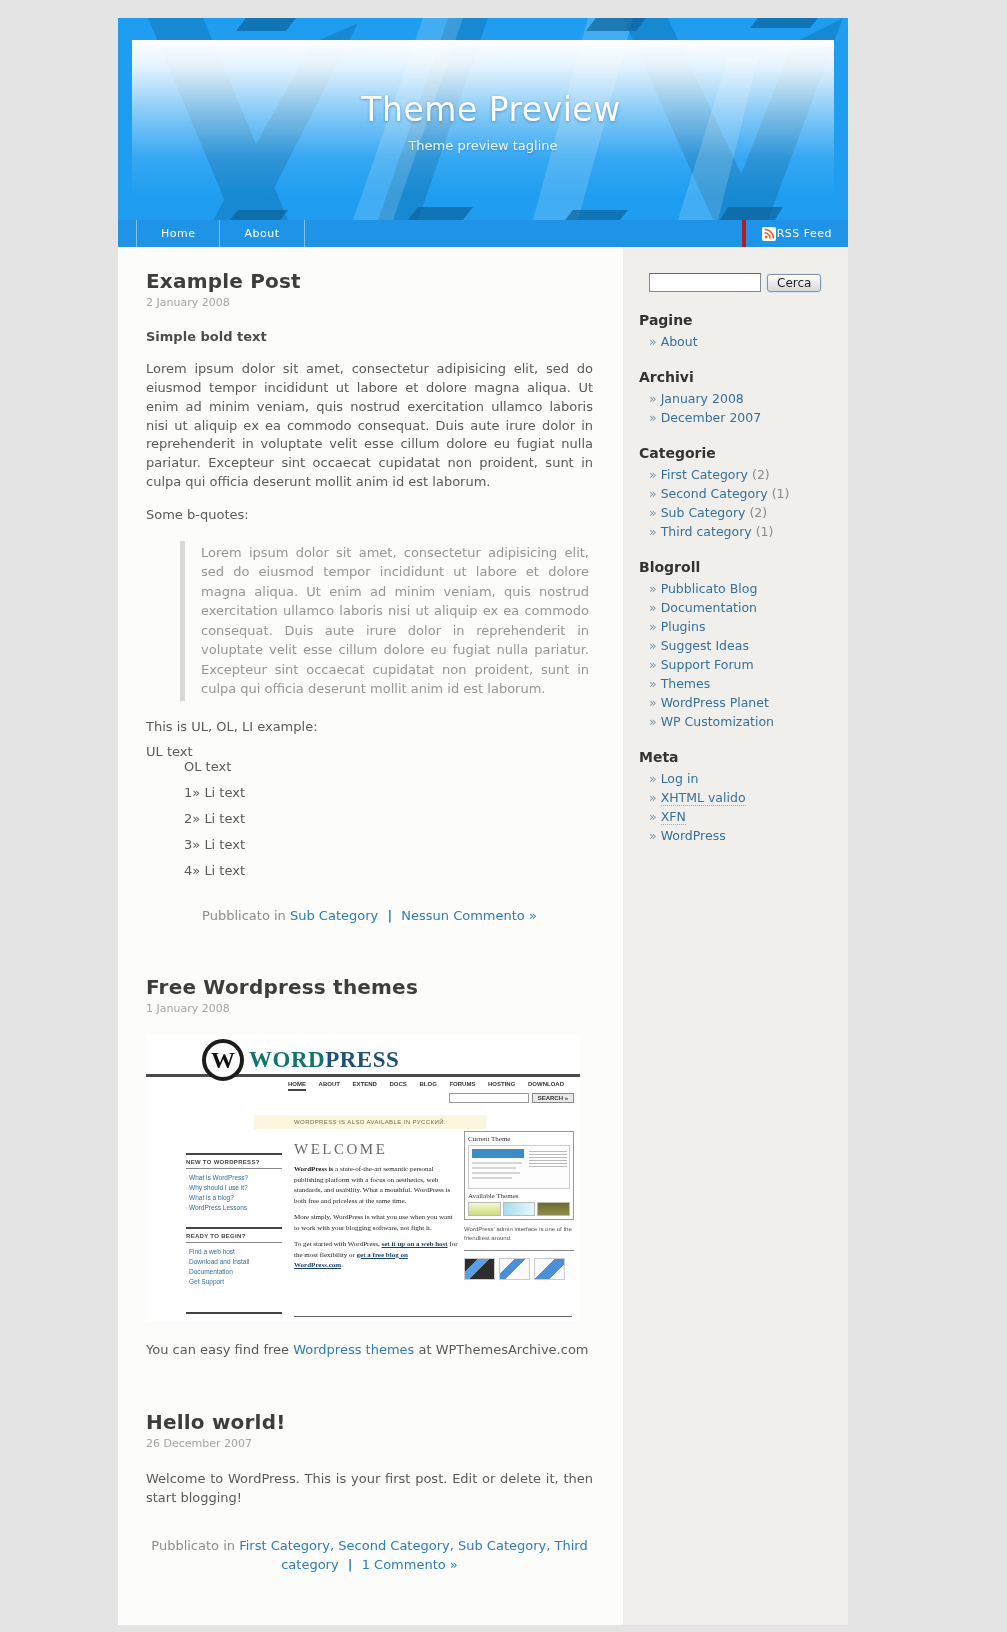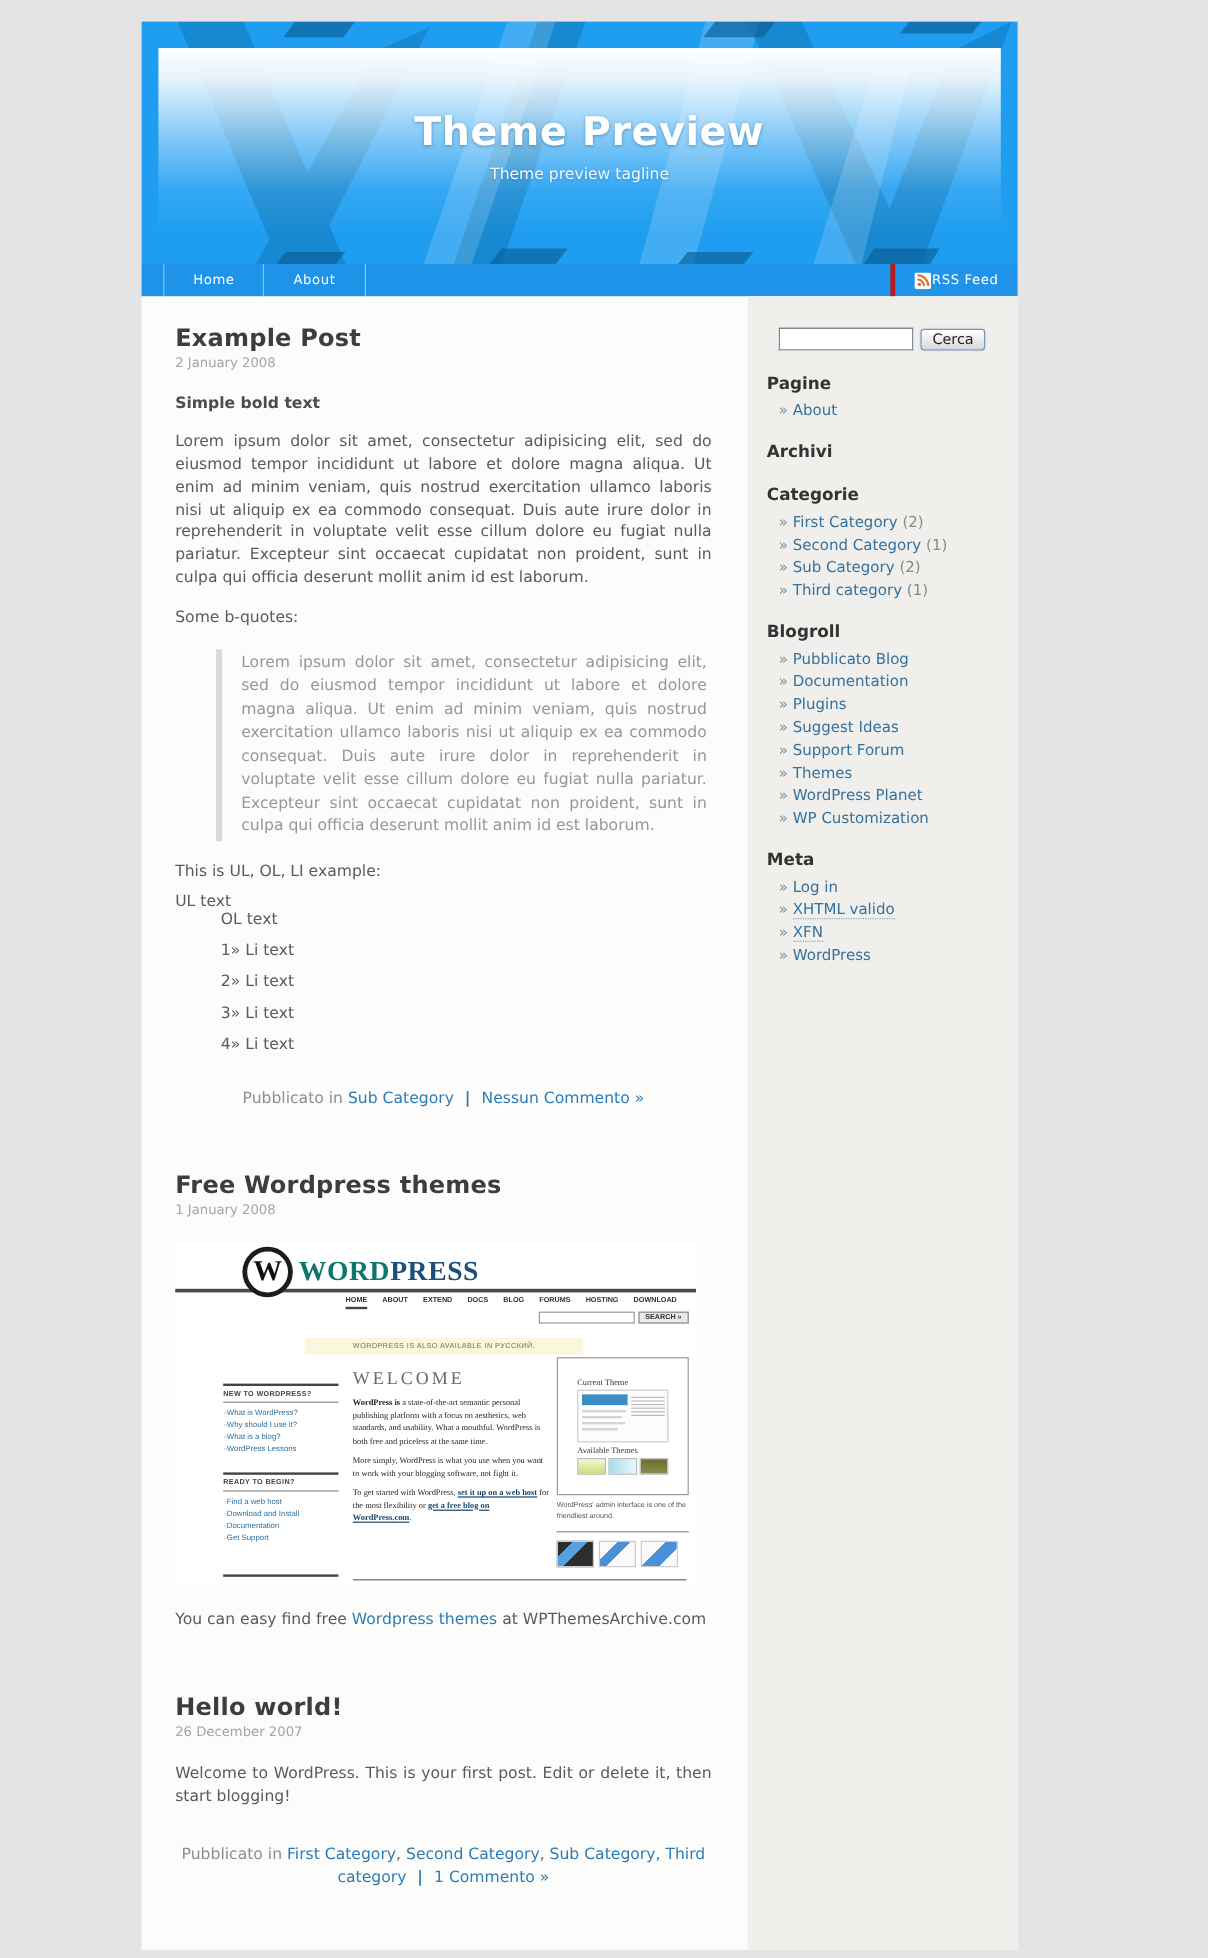--- a/index.html
+++ b/index.html
@@ -14,21 +14,21 @@
   
   .header { position:relative; height:202px; background:#1f9ef1; overflow:hidden; }
   .hdr-art { position:absolute; left:0; top:0; width:100%; height:100%; }
   .hdr-panel {
     position:absolute; left:14px; right:14px; top:22px; bottom:16px;
     background:linear-gradient(180deg,#ffffff 0%,rgba(255,255,255,.88) 16%,
       rgba(255,255,255,.45) 45%,rgba(255,255,255,.10) 72%,rgba(255,255,255,0) 95%);
   }
   .hdr-title {
     position:absolute; top:72px; left:16px; right:0; text-align:center;
-    font-size:33px; font-weight:bold; color:#fff; letter-spacing:.5px;
+    font-size:33px; font-weight:normal; color:#fff; letter-spacing:.5px;
     text-shadow:0 1px 3px rgba(20,90,140,.5);
   }
   .hdr-tagline {
     position:absolute; top:120px; left:0; right:0; text-align:center;
     font-size:13px; color:#f0f9ff; text-shadow:0 1px 2px rgba(20,90,140,.4);
   }
 
   
   .nav { height:27px; background:#1e93e8; display:flex; align-items:stretch;
          font-size:11px; letter-spacing:.5px; }
@@ -93,21 +93,21 @@
   .ws-left li { font-size:6.5px; color:#2f6f9f; margin:3px 0; }
   .ws-left li::before { content:"\25CB "; color:#999; font-size:5px; }
   .ws-rule-left { position:absolute; left:40px; top:277px; width:96px; height:2px; background:#444; }
   .ws-center { position:absolute; left:148px; top:106px; width:164px; }
   .ws-welcome { font-size:15px; color:#6a6a6a; letter-spacing:2.5px; }
   .ws-p { font-size:7px; color:#222; line-height:1.5; margin:6px 0; }
   .ws-b { font-weight:bold; }
   .ws-l { font-weight:bold; text-decoration:underline; color:#16456b; }
   .ws-rule-right { position:absolute; left:148px; top:281px; width:278px; height:1px; background:#666; }
   .ws-right { position:absolute; left:318px; top:96px; width:110px; font-family:"Liberation Sans",sans-serif; }
-  .ws-ctbox { border:1px solid #999; padding:16px; }
+  .ws-ctbox { border:1px solid #999; padding:3px; }
   .ws-cttitle { font-family:"Liberation Serif",serif; font-size:7px; color:#333; }
   .ws-admin { height:44px; border:1px solid #ccc; background:#fdfdfd; position:relative; margin-top:2px; }
   .ws-adminbar { position:absolute; left:3px; top:3px; width:52%; height:9px; background:#3c8dc5; }
   .ws-adminline { position:absolute; left:3px; height:2px; background:#d5d5d5; }
   .ws-admintxt { position:absolute; right:2px; top:3px; width:38%; }
   .ws-admintxt div { height:1px; background:#bbb; margin:2px 0; }
   .ws-avail { font-family:"Liberation Serif",serif; font-size:7px; color:#333; margin-top:3px; }
   .ws-thumbs { display:flex; gap:2px; margin-top:2px; }
   .ws-thumb { width:33px; height:14px; border:1px solid #bbb; }
   .ws-caption { font-size:6px; color:#555; margin-top:5px; line-height:1.45; }
@@ -329,20 +329,24 @@
         <input class="sinput" type="text" value="" style="">
         <button class="sbtn">Cerca</button>
       </div>
 
       <h3>Pagine</h3>
       <ul>
           <li><a>About</a></li>
         </ul>
 
       <h3>Archivi</h3>
+      <ul>
+          <li><a>January 2008</a></li>
+          <li><a>December 2007</a></li>
+        </ul>
 
       <h3>Categorie</h3>
       <ul>
           <li><a>First Category</a> <span class="count">(2)</span></li>
           <li><a>Second Category</a> <span class="count">(1)</span></li>
           <li><a>Sub Category</a> <span class="count">(2)</span></li>
           <li><a>Third category</a> <span class="count">(1)</span></li>
         </ul>
 
       <h3>Blogroll</h3>

